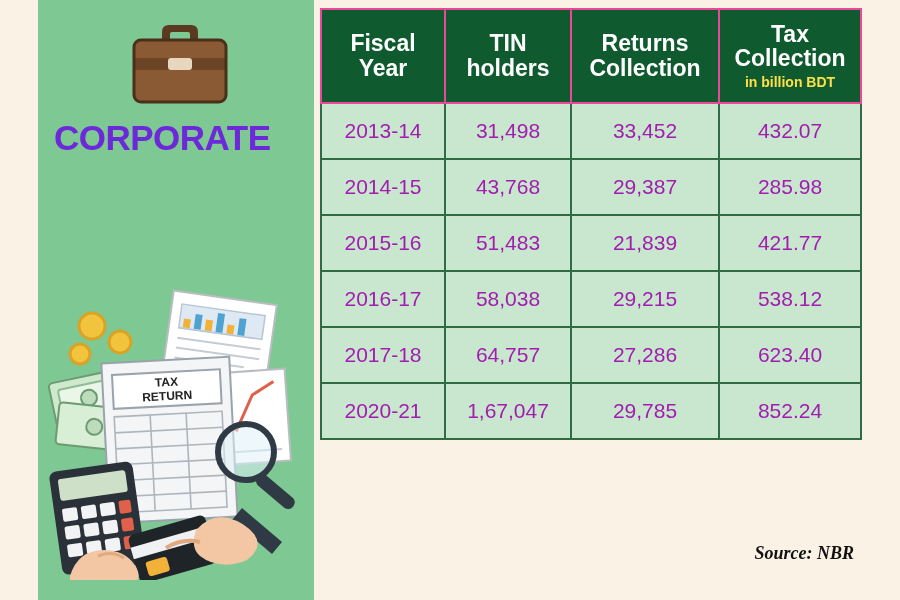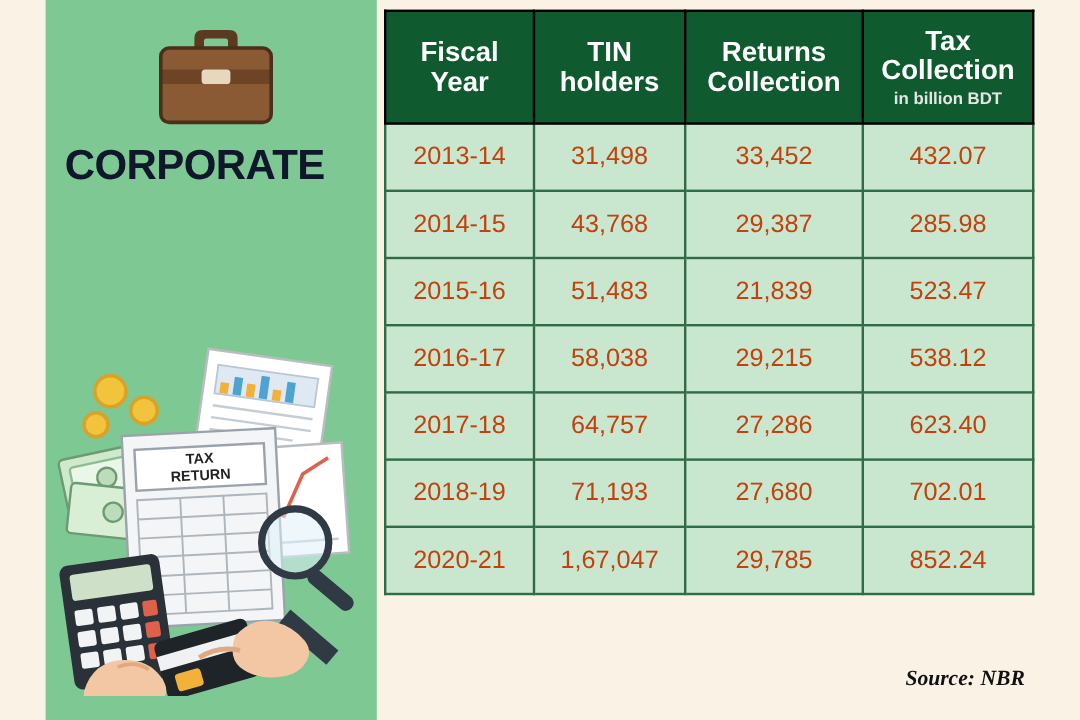--- a/index.html
+++ b/index.html
@@ -33,21 +33,21 @@
     left: 90px;
     top: 18px;
     width: 104px;
     height: 92px;
   }
   .title-block {
     position: absolute;
     left: 16px;
     top: 118px;
     width: 260px;
-    color: #0f172a;
+    color: #6d28d9;
     font-weight: bold;
     font-size: 35px;
     line-height: 1.13;
     letter-spacing: -0.5px;
   }
   .title-line { display: block; }
   
   .illustration {
     position: absolute;
     left: 8px;
@@ -65,54 +65,54 @@
   }
   table.tax-table {
     border-collapse: collapse;
     width: 540px;
     table-layout: fixed;
     background: #c9e7cf;
   }
   table.tax-table td, table.tax-table th {
     border: 2px solid #2f6b45;
     text-align: center;
-    color: #c2410c;
+    color: #a21caf;
     font-size: 21px;
     height: 54px;
     padding: 0 2px;
     background: #c9e7cf;
   }
   table.tax-table thead th {
     background: #0f5a2e;
     color: #ffffff;
     font-weight: bold;
     font-size: 23px;
     line-height: 1.08;
     height: 84px;
     vertical-align: middle;
-    border: 2px solid #000000;
+    border: 2px solid #ec4899;
     padding: 4px 2px;
   }
   thead tr { }
   th .hdr-main { display: block; }
   th .hdr-sub {
     display: block;
     font-size: 14px;
     font-weight: bold;
     margin-top: 4px;
-    color: #e5e5e5;
+    color: #fde047;
   }
   col.c1 { width: 124px; }
   col.c2 { width: 126px; }
   col.c3 { width: 148px; }
   col.c4 { width: 142px; }
   .source {
     position: absolute;
     right: 6px;
-    bottom: 2px;
+    bottom: 14px;
     font-family: "Liberation Serif", serif;
     font-style: italic;
     font-weight: bold;
     font-size: 18px;
     color: #111;
   }
 </style>
 </head>
 <body>
 
@@ -271,41 +271,35 @@
         <tr>
           <td>2014-15</td>
           <td>43,768</td>
           <td>29,387</td>
           <td>285.98</td>
         </tr>
         <tr>
           <td>2015-16</td>
           <td>51,483</td>
           <td>21,839</td>
-          <td>523.47</td>
+          <td>421.77</td>
         </tr>
         <tr>
           <td>2016-17</td>
           <td>58,038</td>
           <td>29,215</td>
           <td>538.12</td>
         </tr>
         <tr>
           <td>2017-18</td>
           <td>64,757</td>
           <td>27,286</td>
           <td>623.40</td>
         </tr>
         <tr>
-          <td>2018-19</td>
-          <td>71,193</td>
-          <td>27,680</td>
-          <td>702.01</td>
-        </tr>
-        <tr>
           <td>2020-21</td>
           <td>1,67,047</td>
           <td>29,785</td>
           <td>852.24</td>
         </tr>
       </tbody>
     </table>
     <div class="source">Source: NBR</div>
   </div>
 

